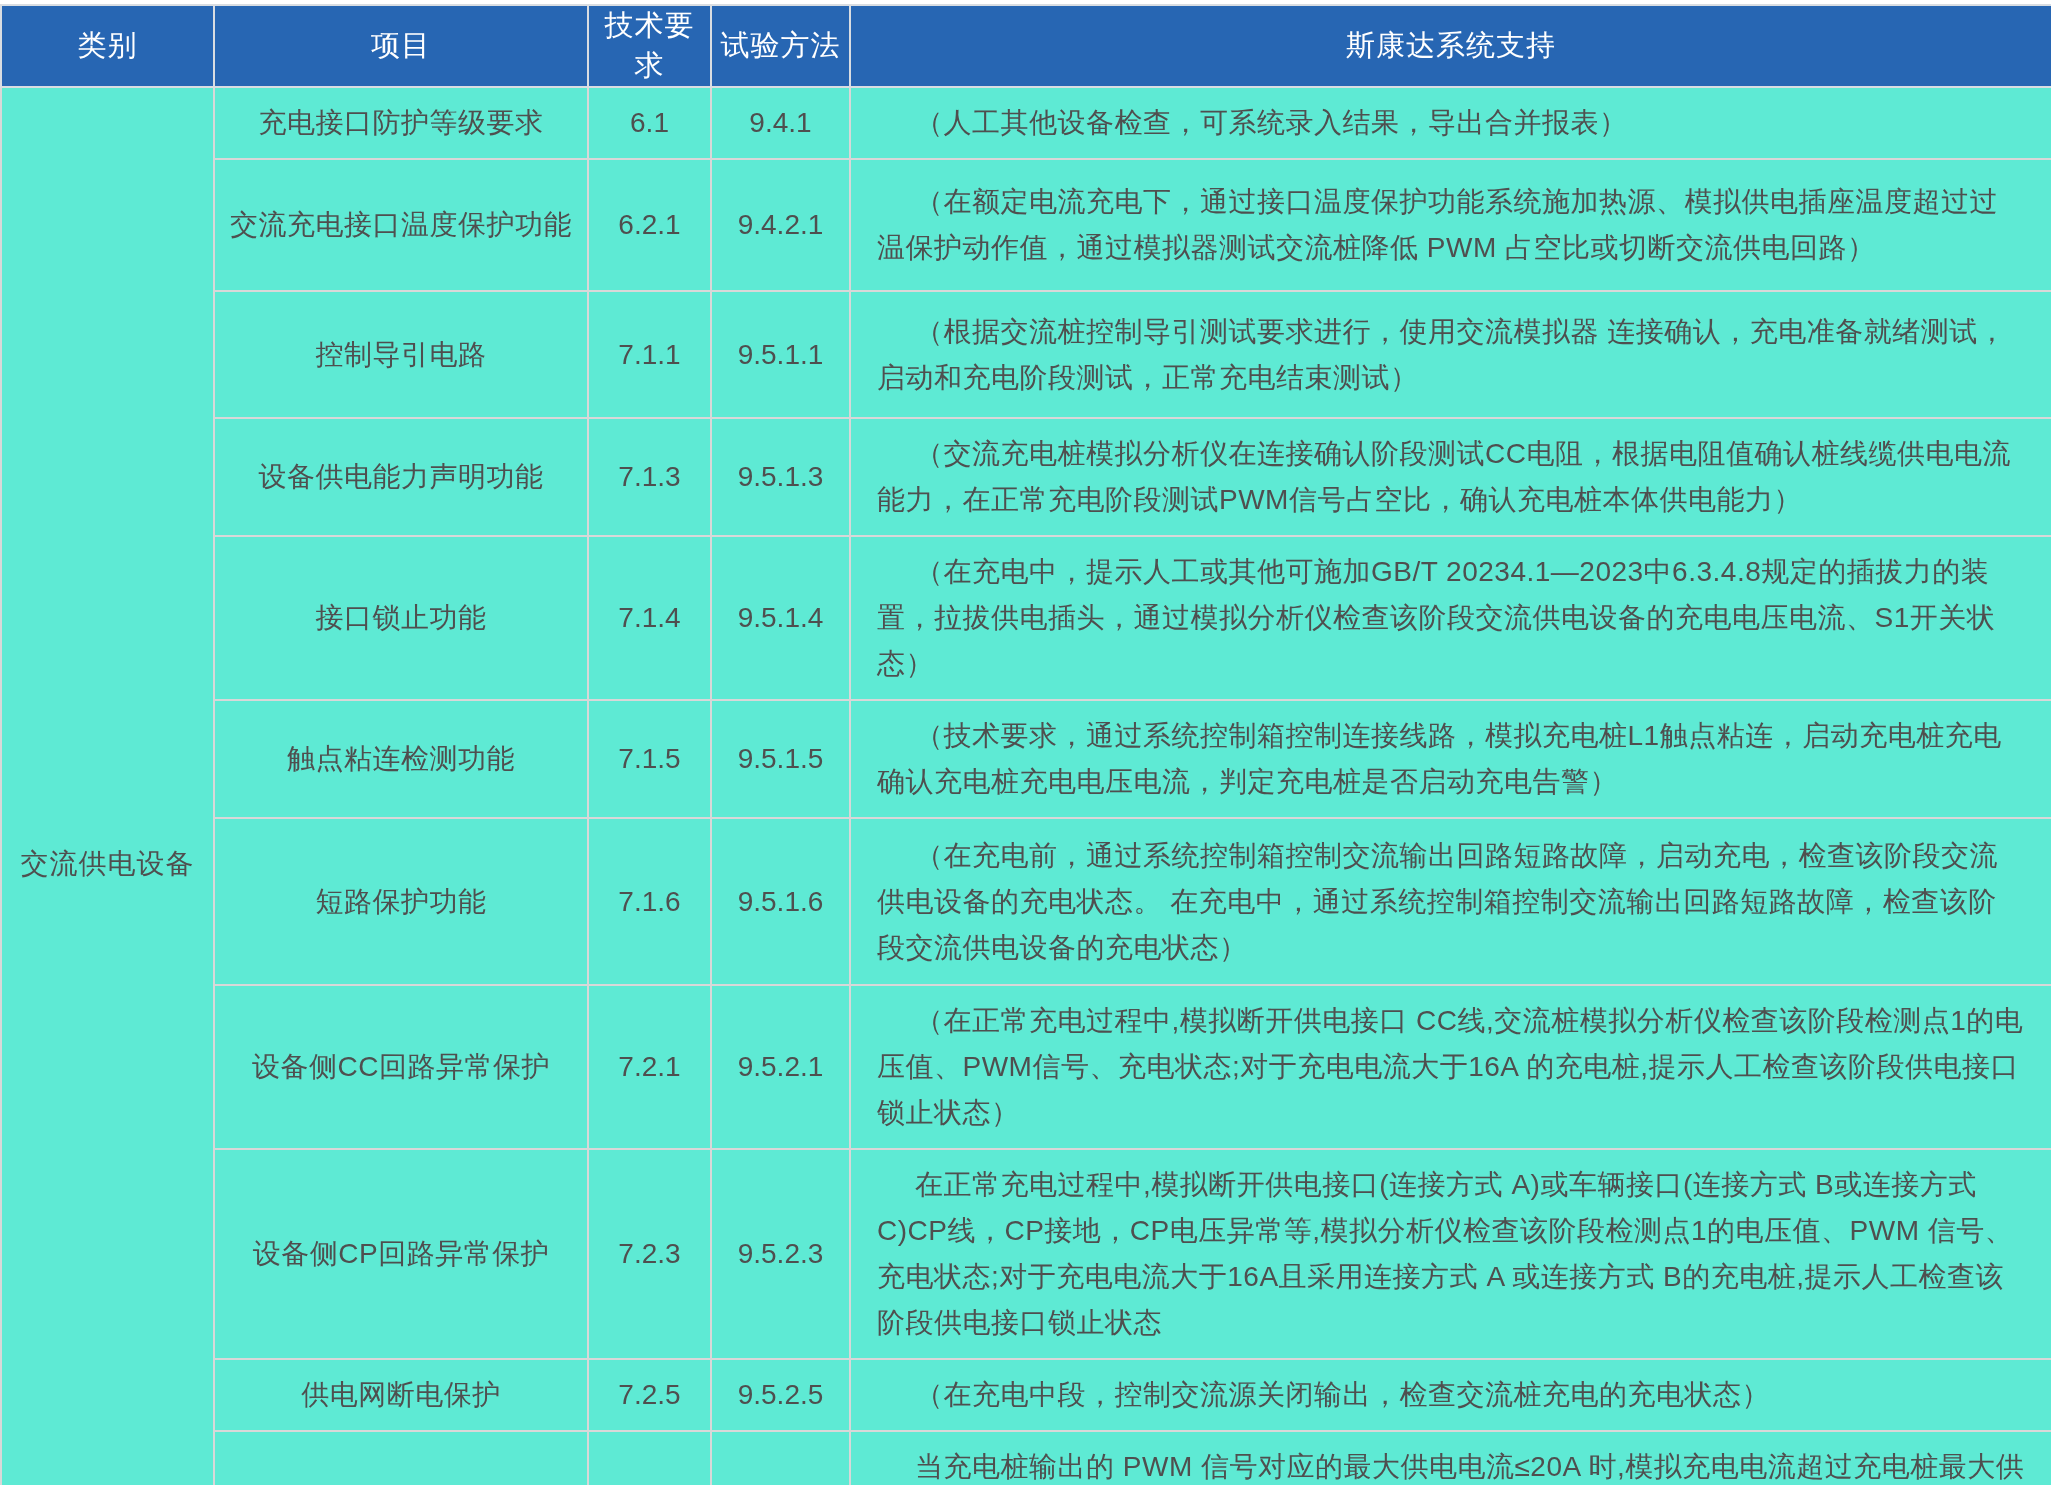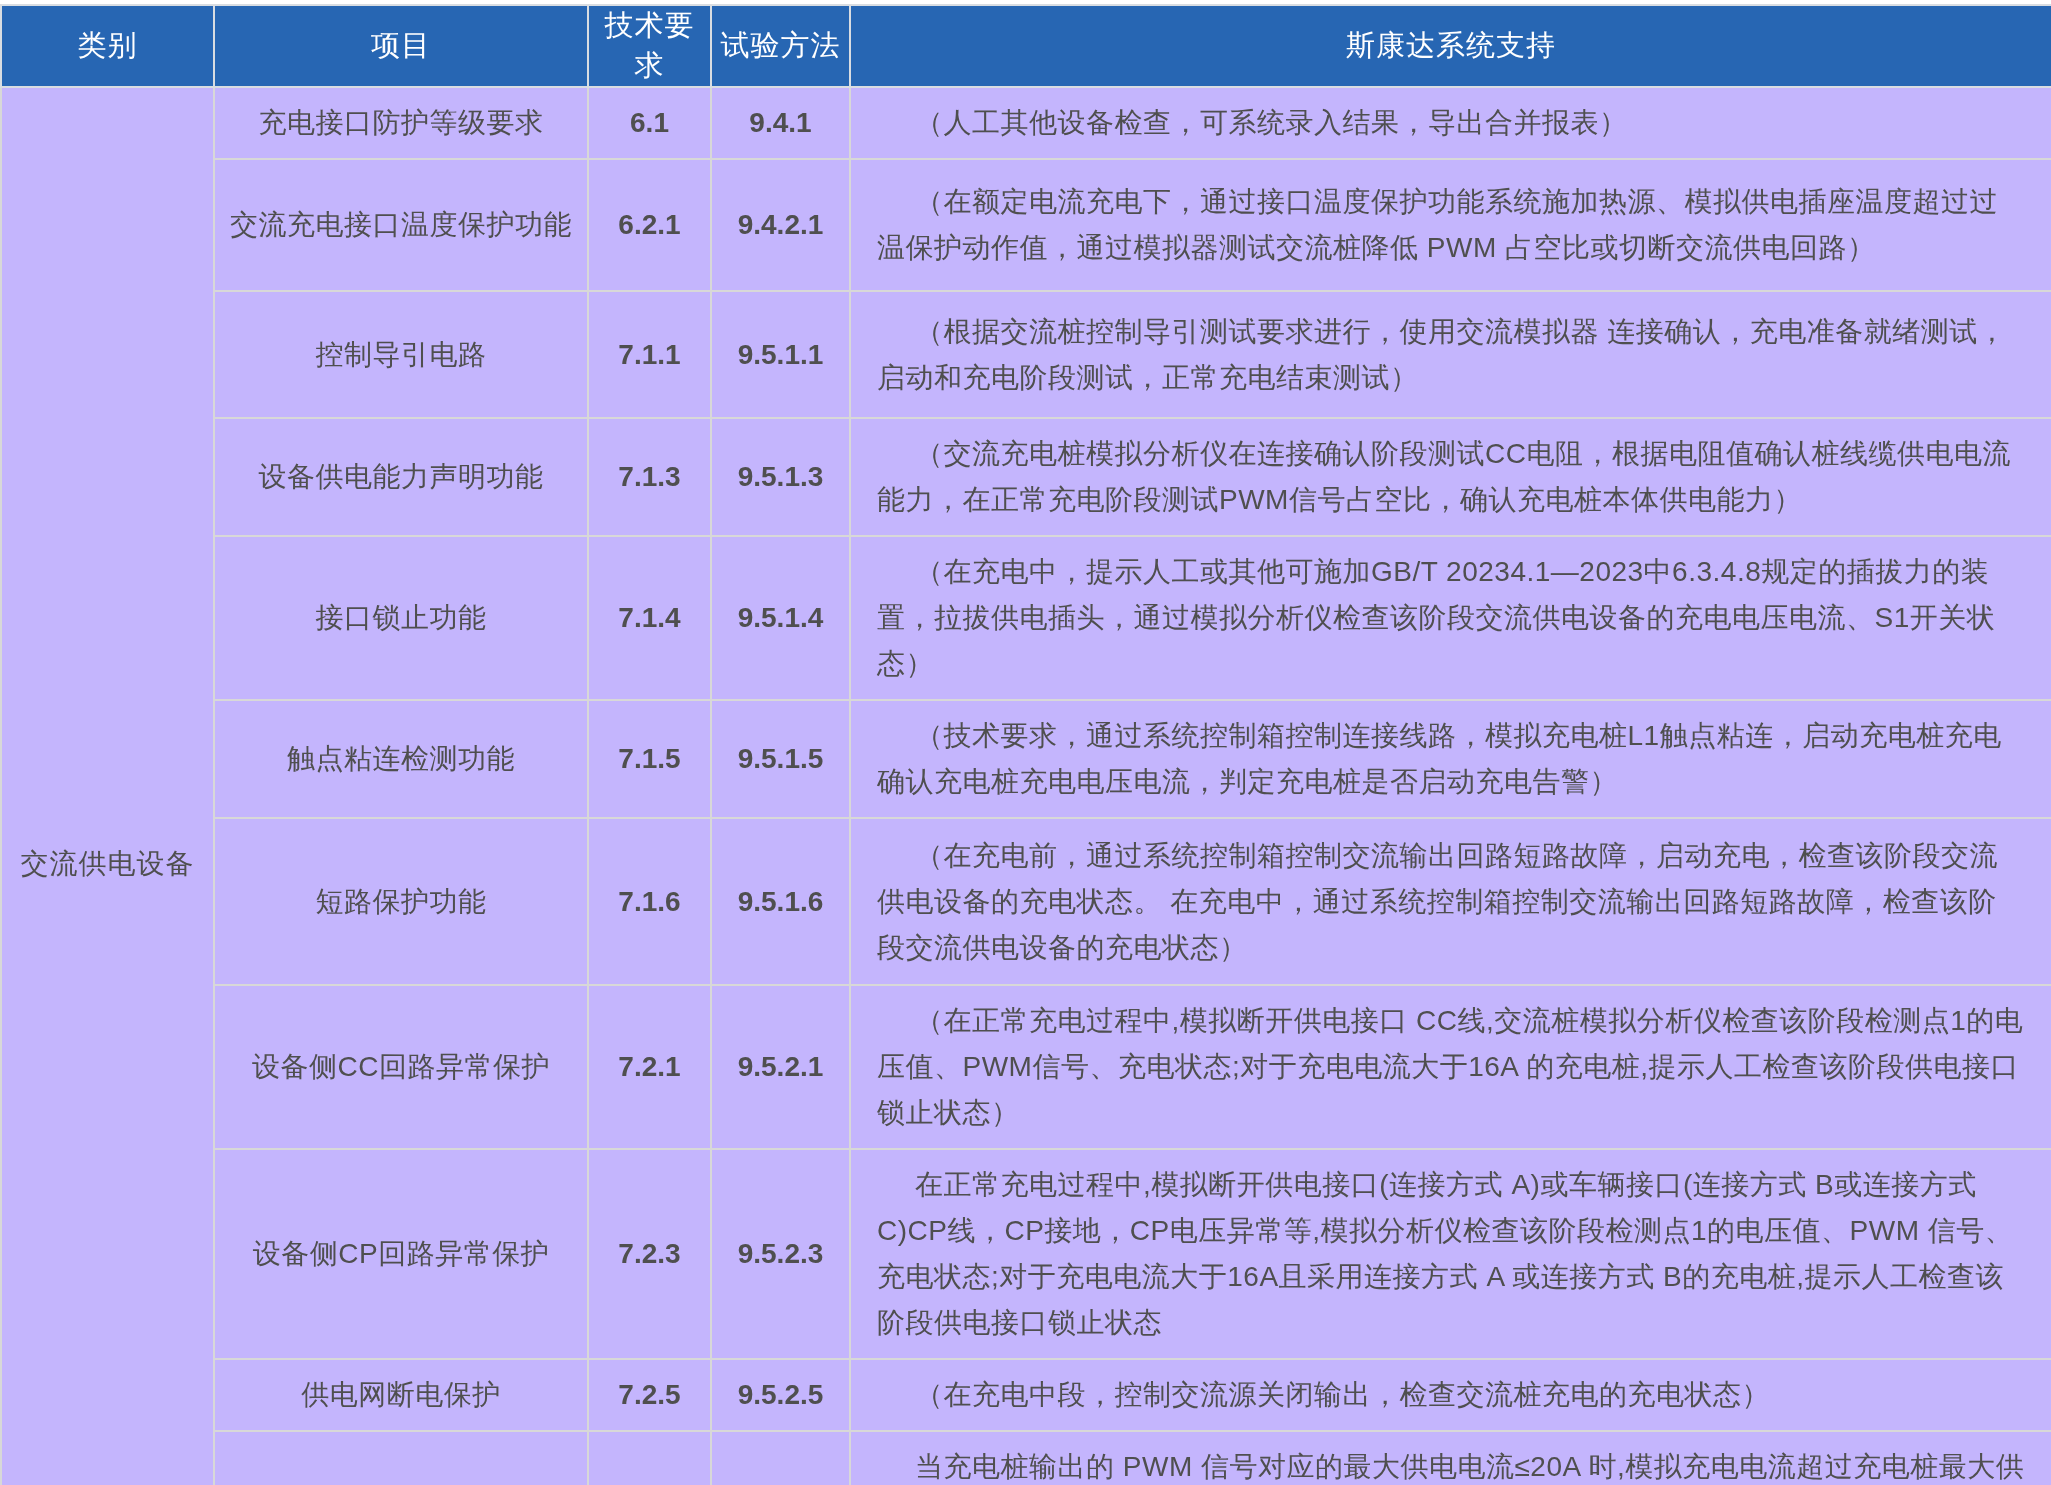--- a/index.html
+++ b/index.html
@@ -37,36 +37,35 @@
     height: 50px;
     border: 2px solid #d9dde2;
     padding: 0 4px;
     letter-spacing: 1px;
   }
   table.spec td {
     border: 2px solid #d8d8d8;
     color: #4f4f4f;
     font-size: 28px;
     vertical-align: middle;
-    background: #c4b5fd;
+    background: #5eead4;
   }
   td.cat-cell {
     text-align: center;
     letter-spacing: 1px;
     padding: 0 4px;
   }
   td.item-cell {
     text-align: center;
     padding: 0 6px;
     letter-spacing: 0.5px;
   }
   td.num-cell {
     text-align: center;
     padding: 0 4px;
-    font-weight: bold;
   }
   td.support-cell {
     text-align: left;
     padding: 12px 26px 12px 26px;
     line-height: 46px;
     text-indent: 38px;
     letter-spacing: 0.5px;
   }
   tr.r1  { height: 49px;  }
   tr.r2  { height: 132px; }

